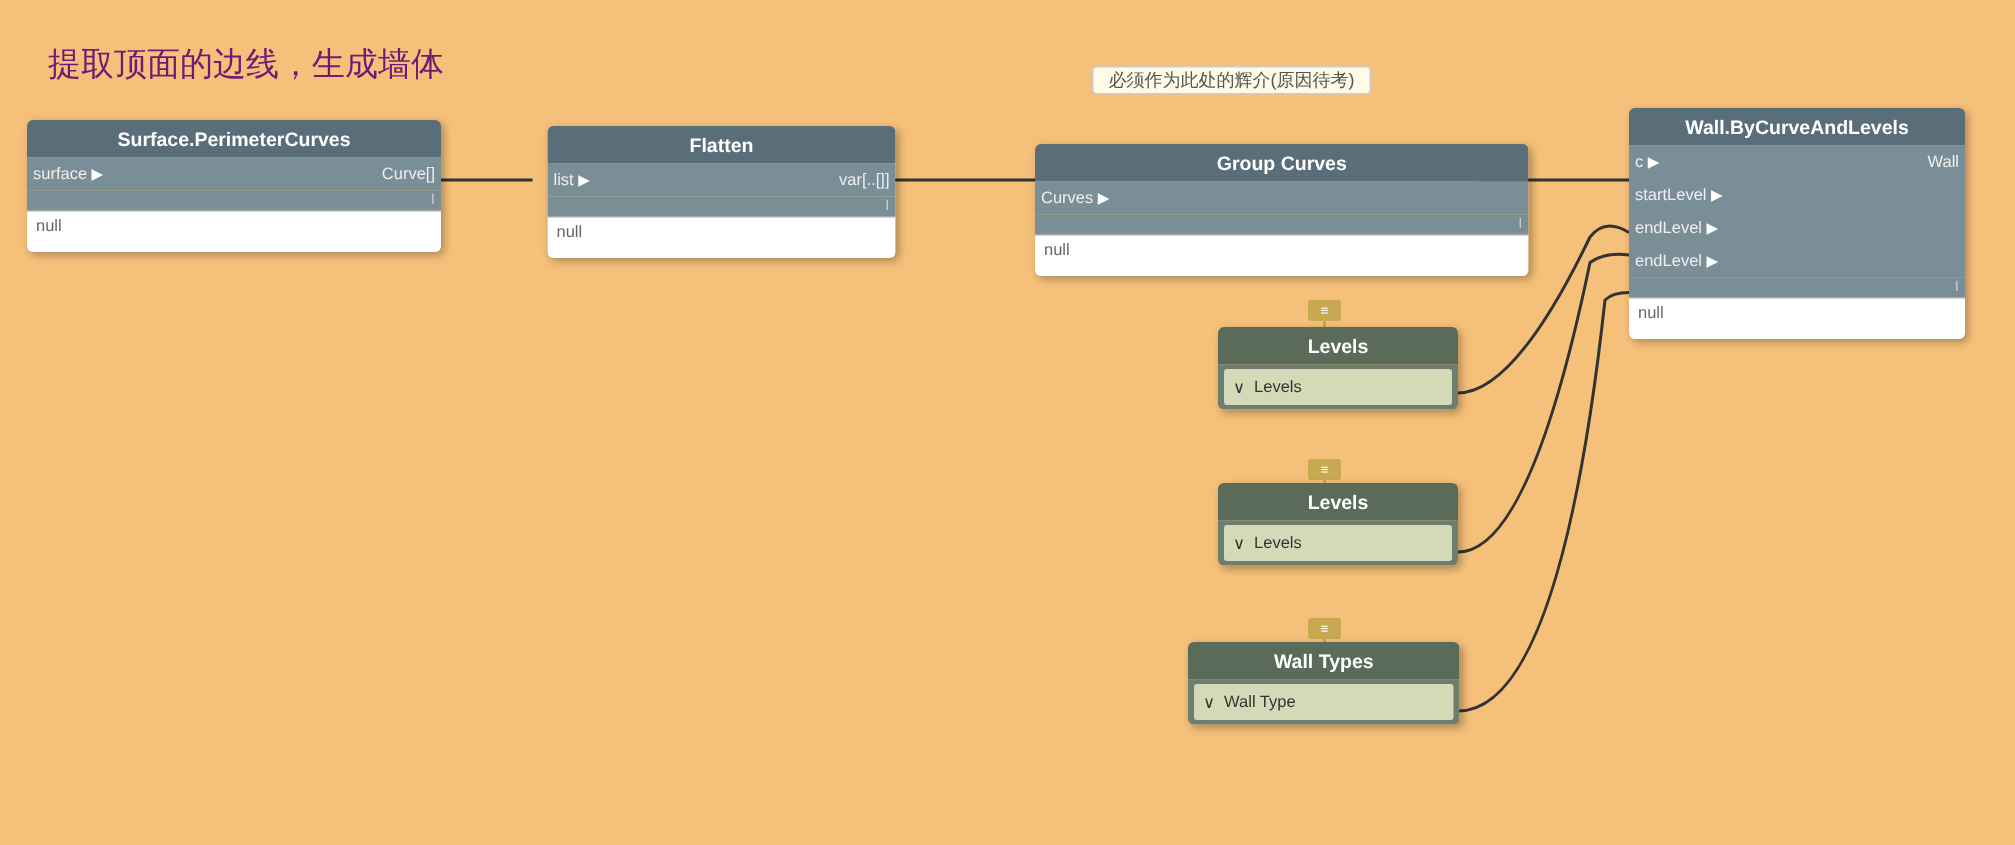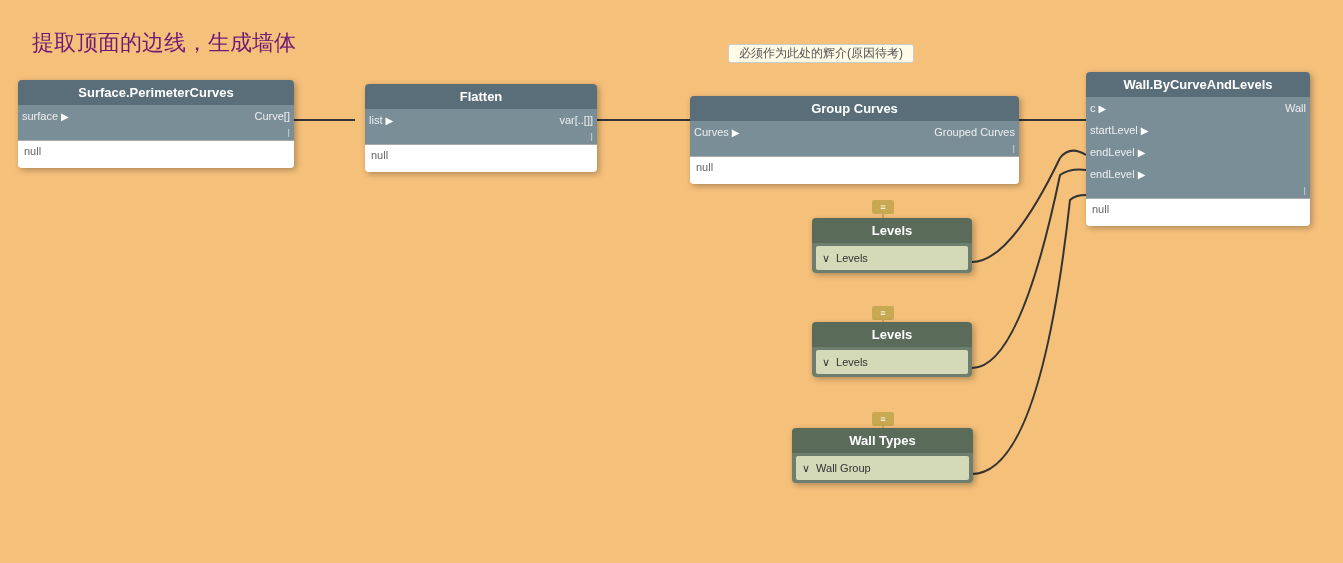--- a/index.html
+++ b/index.html
@@ -268,25 +268,20 @@
   <div class="node node-groupcurves">
     <div class="node-header">Group Curves</div>
     <div class="node-body">
       <div class="node-body-inner">
         <div class="col-left">
           <div class="port-row">
             <span class="port-label">Curves</span>
             <span class="port-arrow">▶</span>
           </div>
         </div>
-        <div class="col-right">
-          <div class="port-row">
-            <span class="port-label">Grouped Curves</span>
-          </div>
-        </div>
       </div>
     </div>
     <div class="node-footer-note">I</div>
     <div class="node-footer">null</div>
   </div>
 
   <div class="conn-icon" style="left:872px; top:200px;">≡</div>
 
   <div class="node node-wallbycurve">
     <div class="node-header">Wall.ByCurveAndLevels</div>
@@ -343,18 +338,18 @@
     </div>
   </div>
 
   <div class="conn-icon" style="left:872px; top:412px;">≡</div>
 
   <div class="node node-walltypes wall-type-node">
     <div class="node-header">Wall Types</div>
     <div class="node-body wall-type-node">
       <div class="dropdown-row">
         <span style="font-size:11px;color:#333;">∨</span>
-        <span class="dropdown-output-label" style="color:#333;">Wall Group</span>
+        <span class="dropdown-output-label" style="color:#333;">Wall Type</span>
       </div>
     </div>
   </div>
 
 </div>
 
 </body></html>

